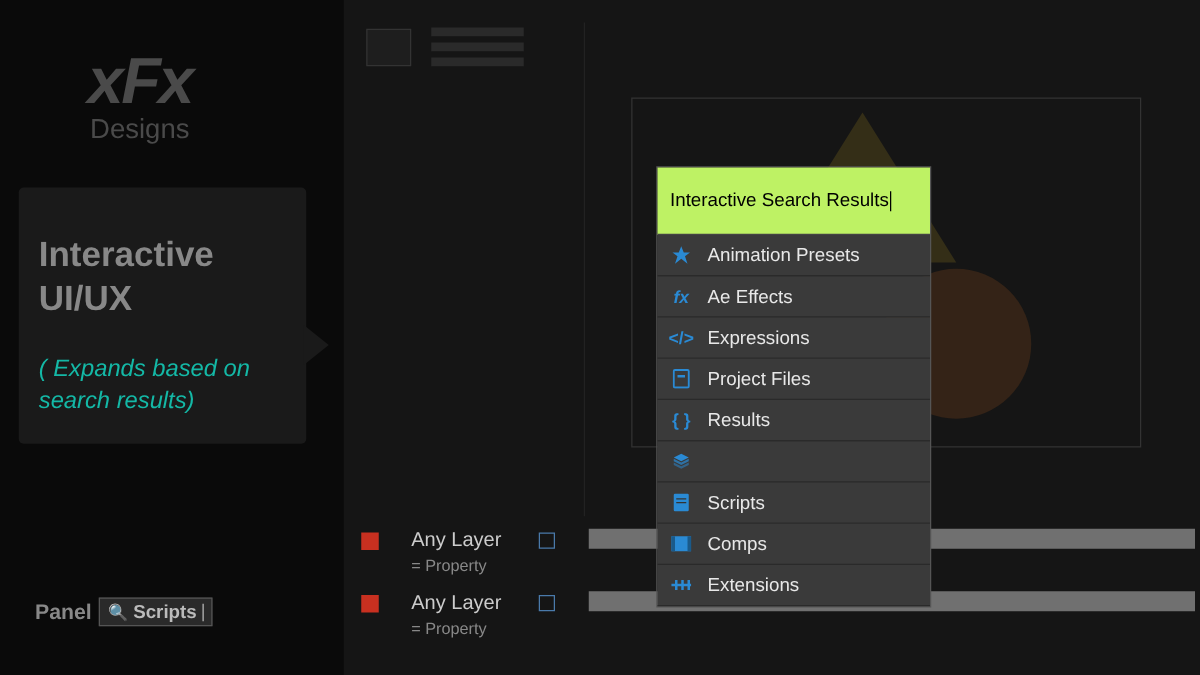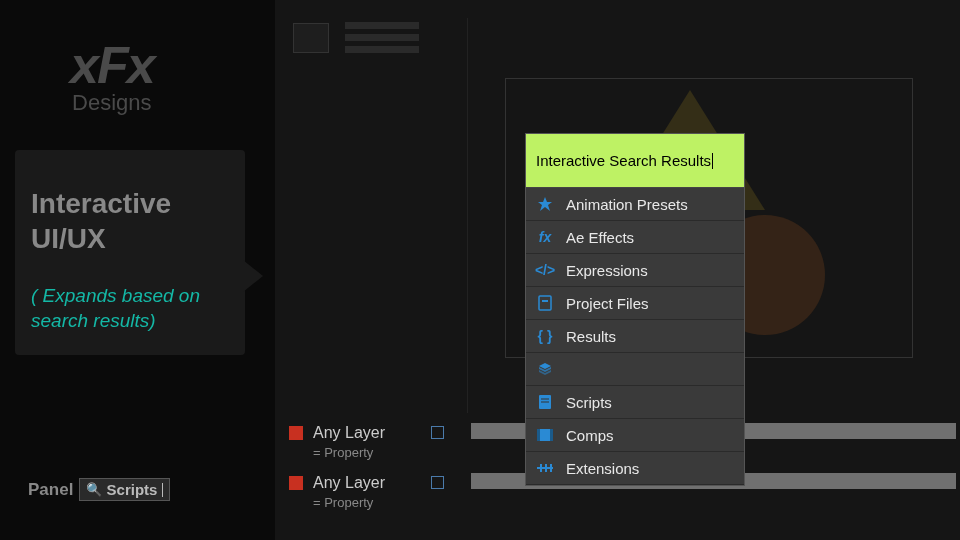--- a/index.html
+++ b/index.html
@@ -78,21 +78,21 @@
   opacity: 0.85;
 }
 .shape-circle {
   position: absolute; left: 430px; top: 215px;
   width: 120px; height: 120px; border-radius: 50%;
   background: #3a2618; opacity: 0.85;
 }
 
 .layer-rows { position: absolute; left: 10px; top: 420px; width: 665px; }
 .layer-row { display: flex; align-items: flex-start; height: 50px; position: relative; }
-.layer-left { width: 170px; display: flex; align-items: flex-start; gap: 10px; padding-top: 4px; }
+.layer-left { width: 170px; display: flex; align-items: flex-start; gap: 26px; padding-top: 4px; }
 .color-swatch { width: 14px; height: 14px; background: #c83020; margin-top: 2px; margin-left: 4px; }
 .layer-text { color: #ccc; font-size: 16px; }
 .layer-prop { color: #888; font-size: 13px; margin-top: 3px; }
 .checkbox { width: 13px; height: 13px; border: 1px solid #4a7aaa; position:absolute; left:146px; top:6px; }
 .track {
   position: absolute; left: 186px; top: 3px; width: 485px; height: 16px;
   background: #707070;
 }
 
 .dropdown {

